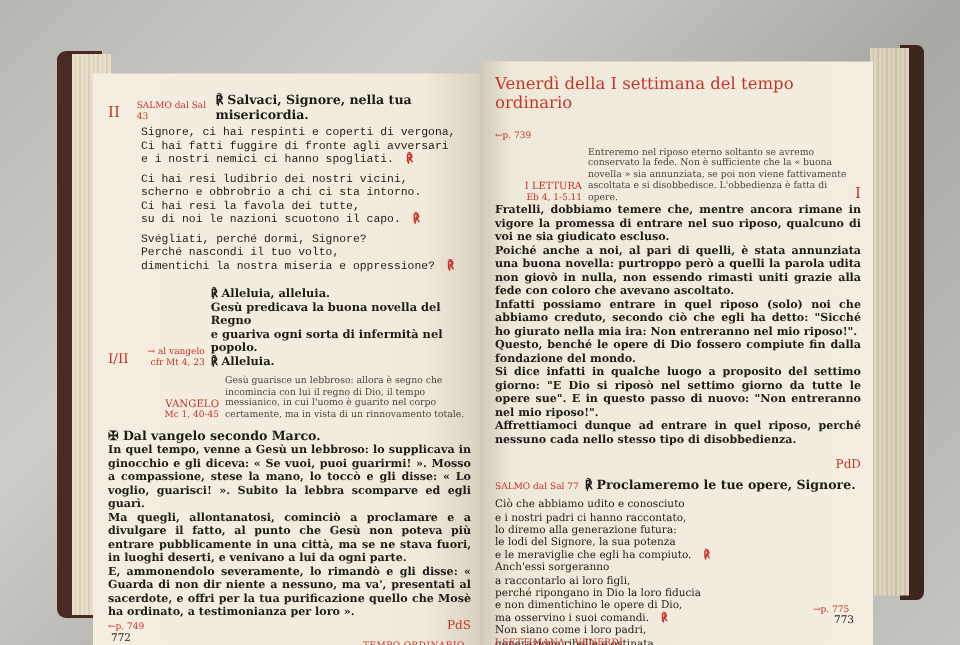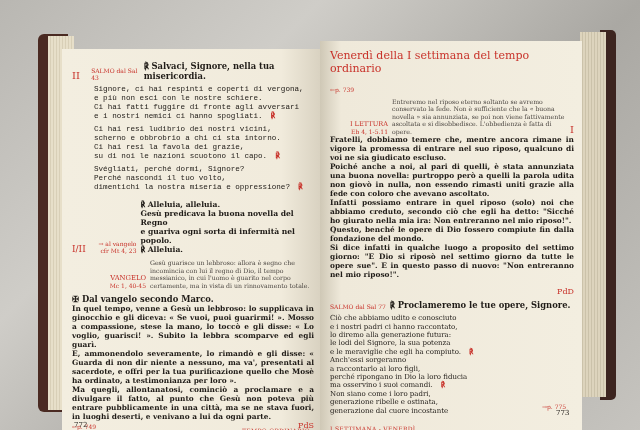--- a/index.html
+++ b/index.html
@@ -57,28 +57,27 @@
 
 <div class="page page-left">
   <div class="row">
     <span class="red" style="font-size:10px;width:22px">II</span>
     <span class="label" style="margin-right:4px">SALMO dal Sal 43</span>
     <span class="big">℟ Salvaci, Signore, nella tua misericordia.</span>
   </div>
   <div class="psalm indent" style="margin-left:12px">
     <div class="block">
       <p>Signore, ci hai respinti e coperti di vergona,</p>
-      <p>e più non esci con le nostre schiere.</p>
       <p>Ci hai fatti fuggire di fronte agli avversari</p>
       <p><span>e i nostri nemici ci hanno spogliati.</span><span class="R">℟</span></p>
     </div>
     <div class="block">
       <p>Ci hai resi ludibrio dei nostri vicini,</p>
       <p>scherno e obbrobrio a chi ci sta intorno.</p>
-      <p>Ci hai resi la favola dei grazie,</p>
+      <p>Ci hai resi la favola dei tutte,</p>
       <p><span>su di noi le nazioni scuotono il capo.</span><span class="R">℟</span></p>
     </div>
     <div class="block">
       <p>Svégliati, perché dormi, Signore?</p>
       <p>Perché nascondi il tuo volto,</p>
       <p><span>dimentichi la nostra miseria e oppressione?</span><span class="R">℟</span></p>
     </div>
   </div>
 
   <div class="row" style="margin-top:8px">
@@ -101,22 +100,22 @@
         <div class="label" style="font-size:6.8px">VANGELO</div>
         <div class="label">Mc 1, 40-45</div>
       </div>
       <p class="gray">Gesù guarisce un lebbroso: allora è segno che incomincia con lui il regno di Dio, il tempo messianico, in cui l'uomo è guarito nel corpo certamente, ma in vista di un rinnovamento totale.</p>
     </div>
   </div>
 
   <p class="big" style="margin-top:5px">✠ Dal vangelo secondo Marco.</p>
   <div class="big" style="font-size:7.4px;line-height:9px;text-align:justify">
     <p>In quel tempo, venne a Gesù un lebbroso: lo supplicava in ginocchio e gli diceva: « Se vuoi, puoi guarirmi! ». Mosso a compassione, stese la mano, lo toccò e gli disse: « Lo voglio, guarisci! ». Subito la lebbra scomparve ed egli guarì.</p>
+    <p>Ma quegli, allontanatosi, cominciò a proclamare e a divulgare il fatto, al punto che Gesù non poteva più entrare pubblicamente in una città, ma se ne stava fuori, in luoghi deserti, e venivano a lui da ogni parte.</p>
     <p>E, ammonendolo severamente, lo rimandò e gli disse: « Guarda di non dir niente a nessuno, ma va', presentati al sacerdote, e offri per la tua purificazione quello che Mosè ha ordinato, a testimonianza per loro ».</p>
-    <p>Ma quegli, allontanatosi, cominciò a proclamare e a divulgare il fatto, al punto che Gesù non poteva più entrare pubblicamente in una città, ma se ne stava fuori, in luoghi deserti, e venivano a lui da ogni parte.</p>
   </div>
   <div class="row" style="justify-content:space-between">
     <span class="label">←p. 749</span>
     <span class="red" style="font-size:8px">PdS</span>
   </div>
   <span class="folio" style="left:12px;top:372px">772</span>
   <span class="runhead" style="left:180px;top:378px">TEMPO ORDINARIO</span>
 </div>
 
 <div class="page page-right">
@@ -129,39 +128,41 @@
     </div>
     <p class="gray">Entreremo nel riposo eterno soltanto se avremo conservato la fede. Non è sufficiente che la « buona novella » sia annunziata, se poi non viene fattivamente ascoltata e si disobbedisce. L'obbedienza è fatta di opere.</p>
     <span class="red" style="font-size:10px;margin-left:3px">I</span>
   </div>
   <div class="big" style="font-size:7.4px;line-height:9px;text-align:justify">
     <p>Fratelli, dobbiamo temere che, mentre ancora rimane in vigore la promessa di entrare nel suo riposo, qualcuno di voi ne sia giudicato escluso.</p>
     <p>Poiché anche a noi, al pari di quelli, è stata annunziata una buona novella: purtroppo però a quelli la parola udita non giovò in nulla, non essendo rimasti uniti grazie alla fede con coloro che avevano ascoltato.</p>
     <p>Infatti possiamo entrare in quel riposo (solo) noi che abbiamo creduto, secondo ciò che egli ha detto: "Sicché ho giurato nella mia ira: Non entreranno nel mio riposo!".</p>
     <p>Questo, benché le opere di Dio fossero compiute fin dalla fondazione del mondo.</p>
     <p>Si dice infatti in qualche luogo a proposito del settimo giorno: "E Dio si riposò nel settimo giorno da tutte le opere sue". E in questo passo di nuovo: "Non entreranno nel mio riposo!".</p>
+    <p>Affrettiamoci dunque ad entrare in quel riposo, perché nessuno cada nello stesso tipo di disobbedienza.</p>
   </div>
   <div style="text-align:right"><span class="red" style="font-size:8px">PdD</span></div>
 
   <div class="row" style="margin-top:2px">
     <span class="label" style="margin-right:4px">SALMO dal Sal 77</span>
     <span class="big">℟ Proclameremo le tue opere, Signore.</span>
   </div>
   <div class="psalm" style="font-size:7px;line-height:8.4px">
     <div class="block">
       <p>Ciò che abbiamo udito e conosciuto</p>
       <p>e i nostri padri ci hanno raccontato,</p>
       <p>lo diremo alla generazione futura:</p>
       <p>le lodi del Signore, la sua potenza</p>
       <p><span>e le meraviglie che egli ha compiuto.</span><span class="R">℟</span></p>
     </div>
     <div>
       <p>Anch'essi sorgeranno</p>
       <p>a raccontarlo ai loro figli,</p>
       <p>perché ripongano in Dio la loro fiducia</p>
+      <p>e non dimentichino le opere di Dio,</p>
       <p><span>ma osservino i suoi comandi.</span><span class="R">℟</span></p>
     </div>
     <div>
       <p>Non siano come i loro padri,</p>
       <p>generazione ribelle e ostinata,</p>
       <p>generazione dal cuore incostante</p>
 
     </div>
   </div>
   <span class="label" style="position:absolute;left:222px;top:362px">→p. 775</span>

